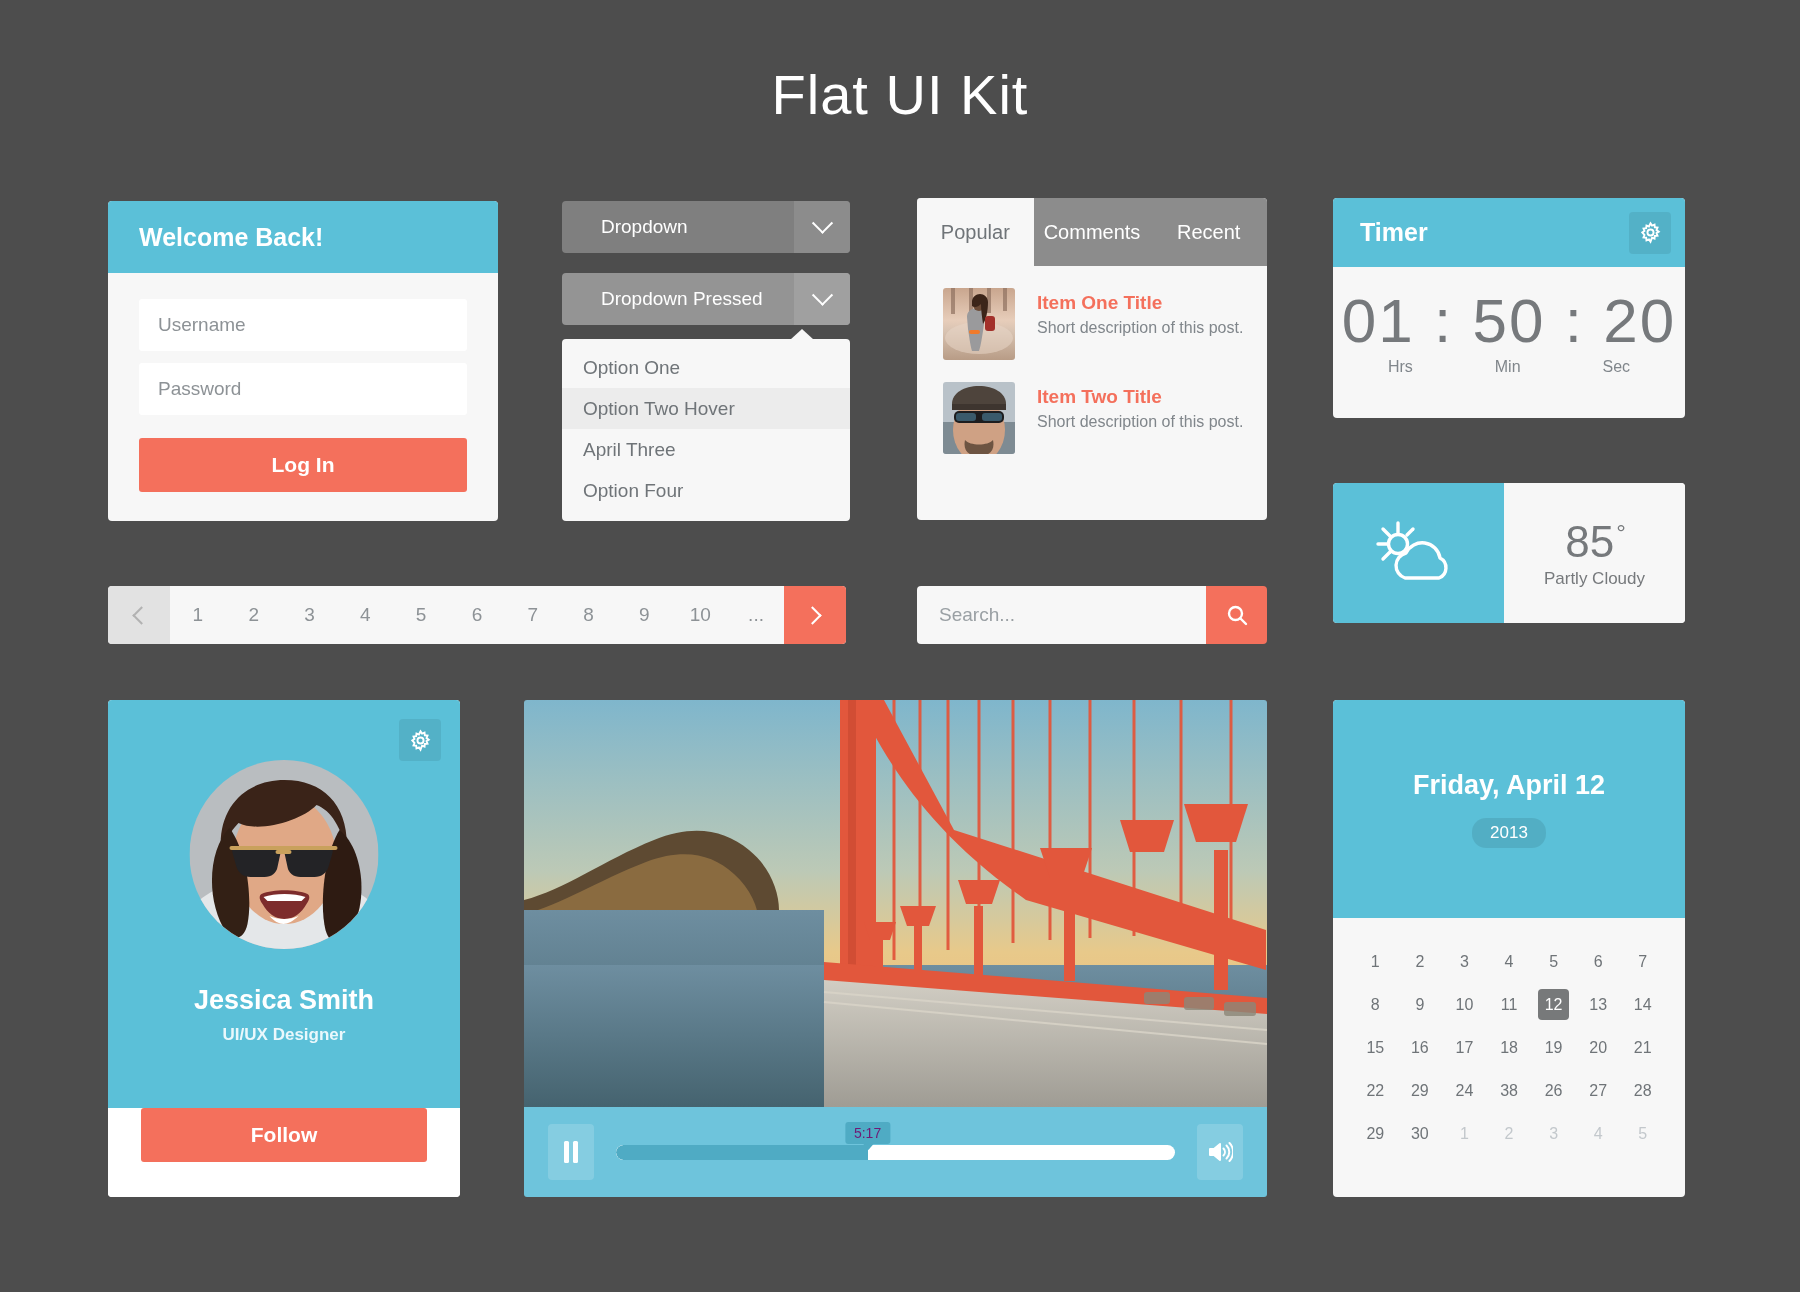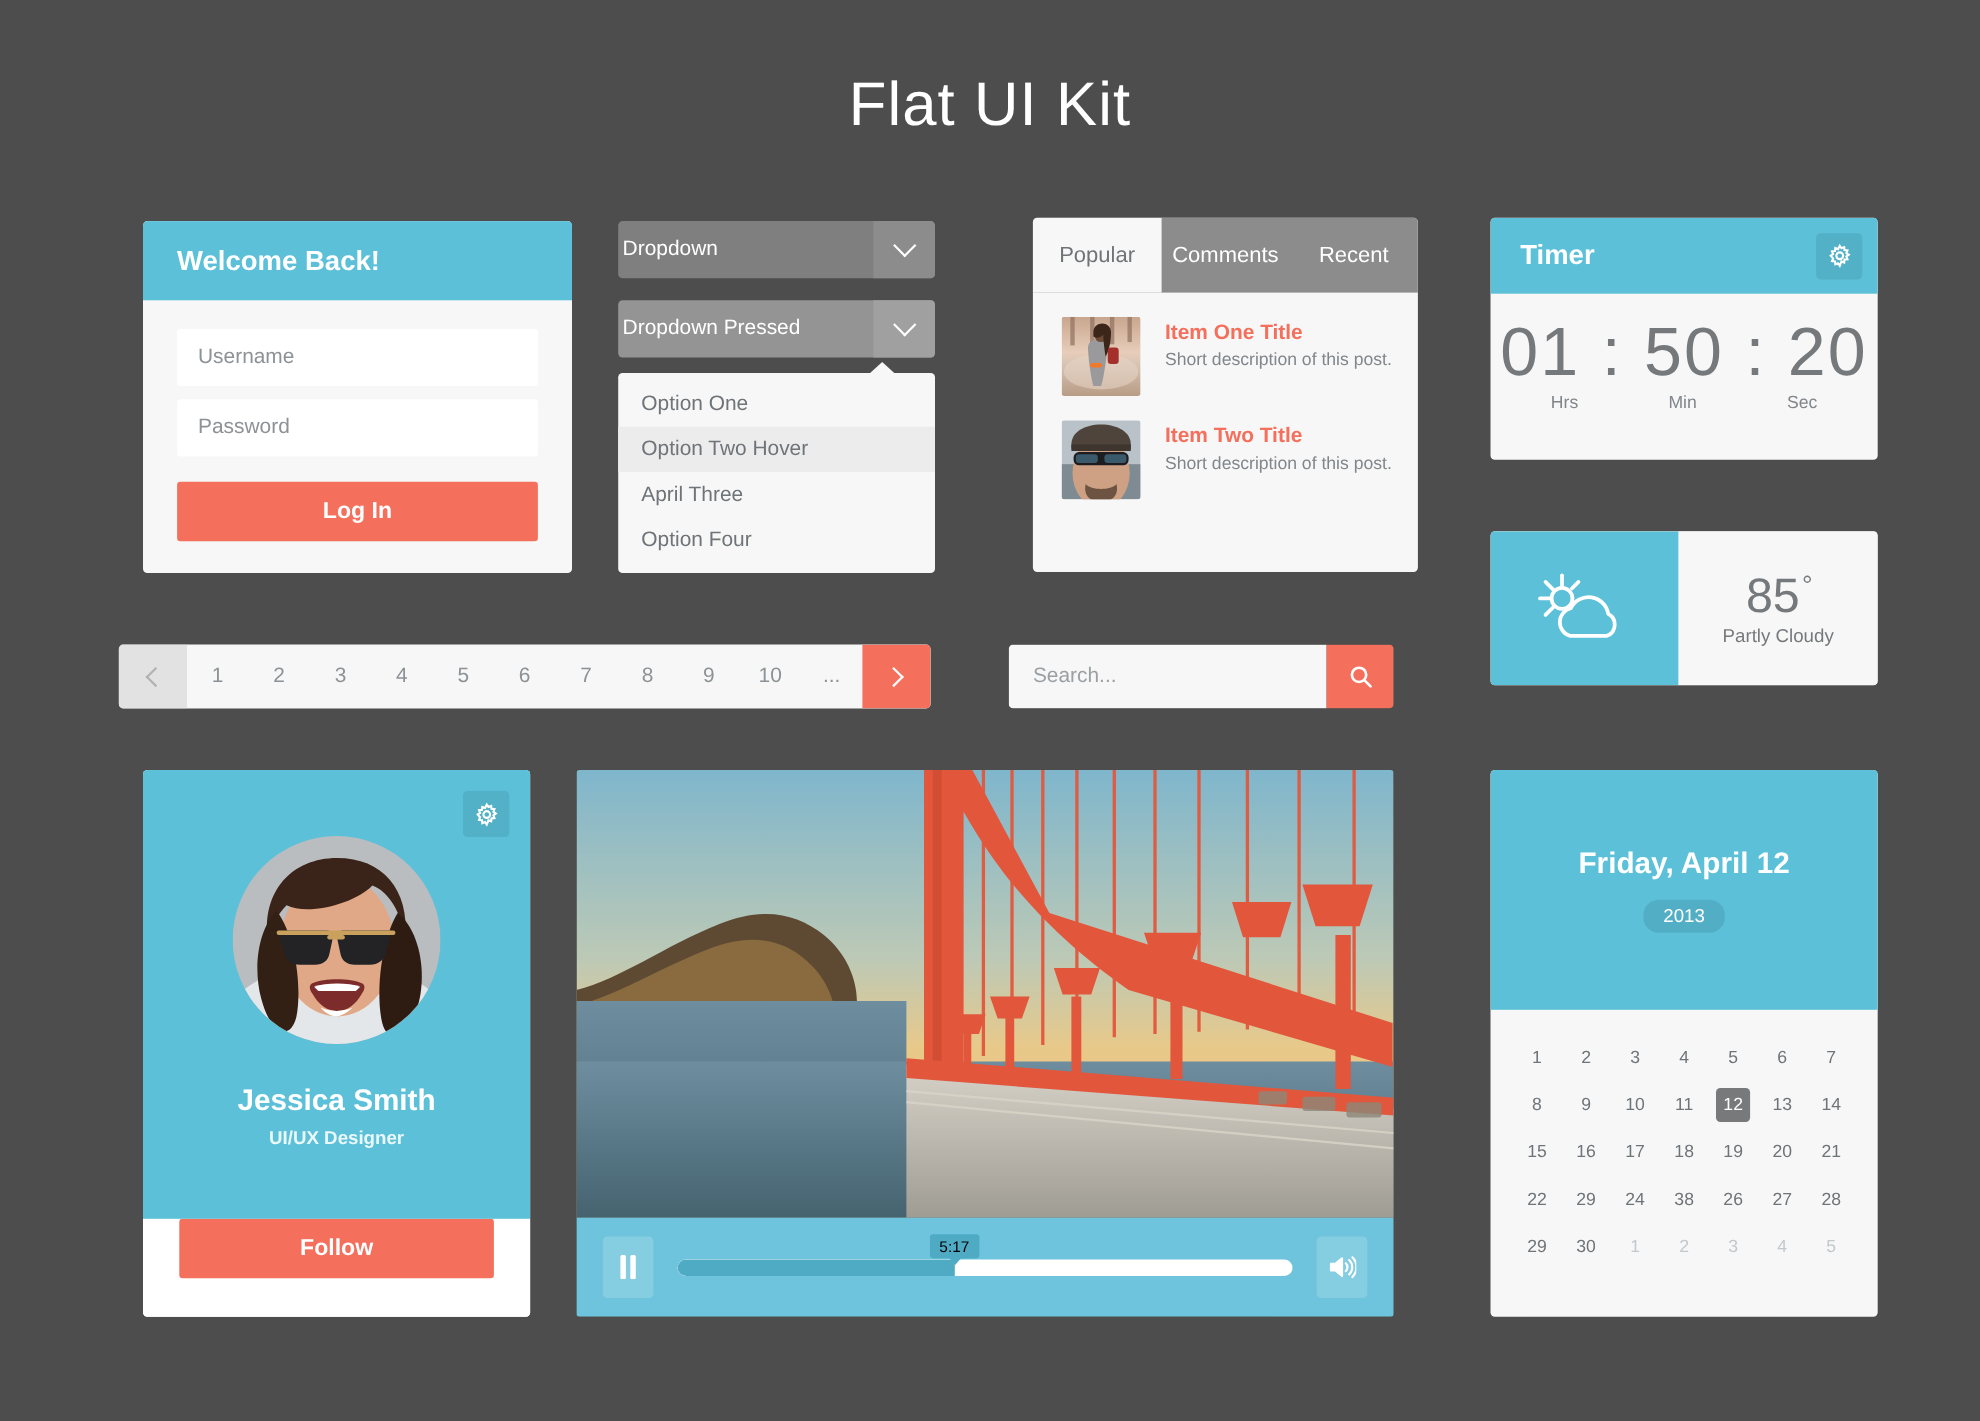--- a/index.html
+++ b/index.html
@@ -12,21 +12,21 @@
   .page { position: relative; width: 1800px; height: 1292px; }
 
   
   .kit-title {
     position: absolute; top: 62px; left: 0; width: 1800px;
     text-align: center; color: #ffffff;
     font-size: 56px; font-weight: 300; letter-spacing: 1px;
   }
 
   
-  .card { position: absolute; background: #f7f7f7; border-radius: 4px; overflow: hidden; margin-left: 22px; }
+  .card { position: absolute; background: #f7f7f7; border-radius: 4px; overflow: hidden; }
 
   
   #login { left: 108px; top: 201px; width: 390px; height: 320px; }
   .login-head {
     height: 72px; background: #5bc0d8; color:#fff;
     display: flex; align-items: center; padding-left: 31px;
     font-size: 25px; font-weight: bold;
   }
   .login-body { padding: 26px 31px 28px 31px; }
   .txt-input {
@@ -40,21 +40,21 @@
     width:100%; height:54px; background:#f4705c; border:none; border-radius:3px;
     color:#fff; font-size:21px; font-weight:bold; cursor:pointer;
     font-family: "Liberation Sans", sans-serif;
   }
   .login-btn-wrap { margin-top: 23px; }
 
   
   #ddwrap { position:absolute; left:562px; top:201px; width:288px; }
   .dd {
     height:52px; border-radius:4px; display:flex; align-items:center;
-    color:#fff; font-size:19px; padding-left:4px; position:relative; cursor:pointer;
+    color:#fff; font-size:19px; padding-left:39px; position:relative; cursor:pointer;
   }
   .dd-normal { background:#7f7f7f; }
   .dd-pressed { background:#949494; margin-top:20px; }
   .dd-arrow {
     position:absolute; right:0; top:0; width:56px; height:52px;
     display:flex; align-items:center; justify-content:center;
   }
   .dd-normal .dd-arrow { background:#8c8c8c; border-radius:0 4px 4px 0; }
   .dd-pressed .dd-arrow { background:#a0a0a0; border-radius:0 4px 4px 0; }
   .chev { display:block; width:15px; height:15px; border-right:2.5px solid #fff; border-bottom:2.5px solid #fff; transform: rotate(45deg) translate(-3px,-3px); }
@@ -125,21 +125,21 @@
   .follow-btn { width:286px; height:54px; background:#f4705c; border:none; border-radius:3px; color:#fff; font-size:21px; font-weight:bold; cursor:pointer; font-family:"Liberation Sans", sans-serif; }
 
   
   #video { position:absolute; left:524px; top:700px; width:743px; height:497px; border-radius:3px; overflow:hidden; }
   .video-img { position:absolute; inset:0 0 90px 0; }
   .video-ctrl { position:absolute; left:0; right:0; bottom:0; height:90px; background:#6ec4dc; display:flex; align-items:center; padding:0 24px; }
   .ctrl-btn { width:46px; height:56px; border-radius:4px; background:rgba(255,255,255,0.16); display:flex; align-items:center; justify-content:center; cursor:pointer; flex:none; }
   .prog-wrap { flex:1; margin:0 22px; position:relative; height:56px; display:flex; align-items:center; }
   .prog-track { width:100%; height:15px; border-radius:8px; background:#fff; overflow:hidden; }
   .prog-fill { height:100%; background:#4fabc4; border-radius:8px 0 0 8px; }
-  .prog-tip { position:absolute; top:-2px; transform:translateX(-50%); background:#4fabc4; color:#000000; font-size:14px; padding:3px 9px; border-radius:3px; }
+  .prog-tip { position:absolute; top:-2px; transform:translateX(-50%); background:#4fabc4; color:#701a75; font-size:14px; padding:3px 9px; border-radius:3px; }
   .prog-tip:after { content:""; position:absolute; left:50%; margin-left:-5px; bottom:-6px; border-left:6px solid transparent; border-right:6px solid transparent; border-top:7px solid #4fabc4; }
 
   
   #calendar { left:1333px; top:700px; width:352px; height:497px; background:#f7f7f7; }
   .cal-top { background:#5bc0d8; height:218px; display:flex; flex-direction:column; align-items:center; justify-content:center; }
   .cal-date { color:#fff; font-size:27px; font-weight:bold; }
   .cal-year { margin-top:17px; background:rgba(0,0,0,0.09); color:#fff; font-size:17px; padding:5px 18px; border-radius:14px; }
   .cal-grid { padding:22px 20px 0 20px; }
   .cal-row { display:flex; }
   .cal-cell { flex:1; height:43px; display:flex; align-items:center; justify-content:center; font-size:16px; color:#6f7478; }

